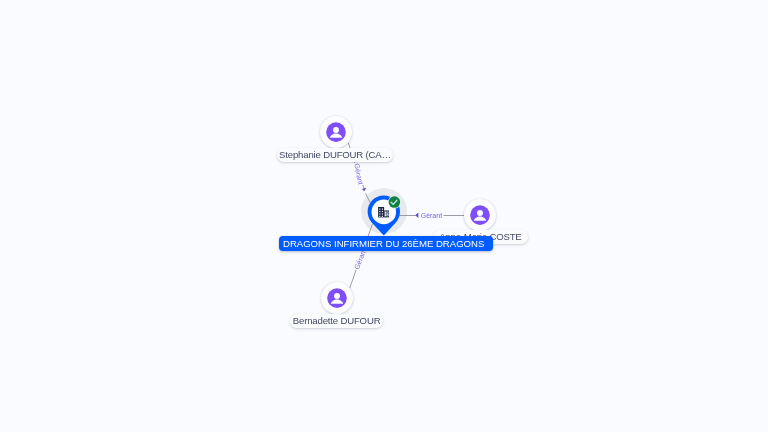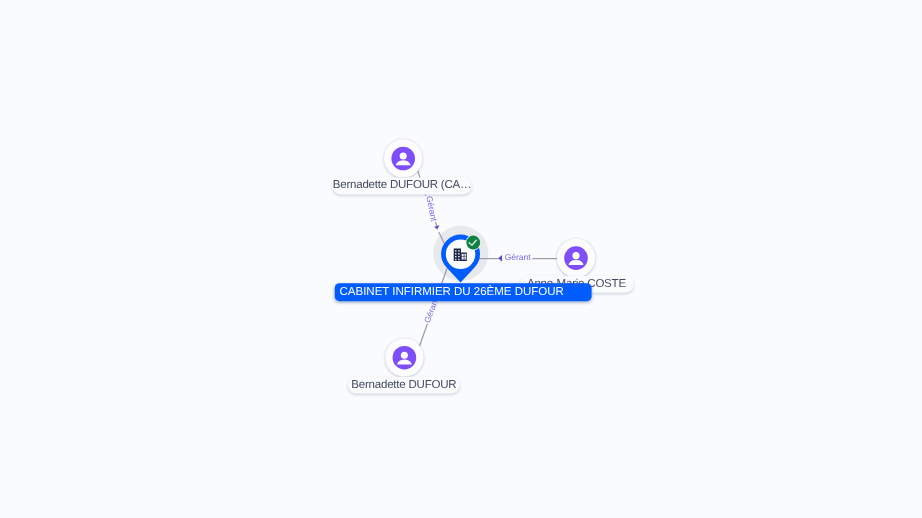--- a/index.html
+++ b/index.html
@@ -68,21 +68,21 @@
     </div>
 
   <div class="nodecircle" style="left:319.5px;top:116.4px;width:32px;height:32px;">
     <svg width="32" height="32" viewBox="0 0 32 32">
       <circle cx="16" cy="16.1" r="9.85" fill="#7e4ff8"></circle>
       <circle cx="16" cy="14.05" r="2.95" fill="#fdfdff"></circle>
       <path d="M16 17.5c-3.6 0-6.1 2.6-6.1 4.25 v0.0 h12.2 v0.0 C22.1 20.1 19.6 17.5 16 17.5z" fill="#fdfdff"></path>
     </svg>
   </div>
   <div class="pill person" style="left:276.8px;top:147.6px;width:116.5px;">
-      <span>Bernadette DUFOUR (CA…</span>
+      <span>Stephanie DUFOUR (CA…</span>
     </div>
 
   <div class="nodecircle" style="left:320.5px;top:282.2px;width:32px;height:32px;">
     <svg width="32" height="32" viewBox="0 0 32 32">
       <circle cx="16" cy="16.1" r="9.85" fill="#7e4ff8"></circle>
       <circle cx="16" cy="14.05" r="2.95" fill="#fdfdff"></circle>
       <path d="M16 17.5c-3.6 0-6.1 2.6-6.1 4.25 v0.0 h12.2 v0.0 C22.1 20.1 19.6 17.5 16 17.5z" fill="#fdfdff"></path>
     </svg>
   </div>
   <div class="pill person" style="left:290.3px;top:313.8px;width:92.6px;">
@@ -123,16 +123,16 @@
       </g>
       <g>
         <circle cx="34.4" cy="16.1" r="6.4" fill="#e3f3e9"></circle>
         <circle cx="34.4" cy="16.1" r="5.75" fill="#108045"></circle>
         <path d="M31.0,16.3 L33.3,18.4 L36.9,14.3" fill="none" stroke="#bfe5cf" stroke-width="1.3" stroke-linecap="round" stroke-linejoin="round"></path>
       </g>
     </svg>
   </div>
 
   <div class="pill company" style="left:279.3px;top:236.2px;width:210.1px;">
-      <span>CABINET INFIRMIER DU 26ÈME DUFOUR</span>
+      <span>DRAGONS INFIRMIER DU 26ÈME DRAGONS</span>
     </div>
 
 </div>
 
 </body></html>

